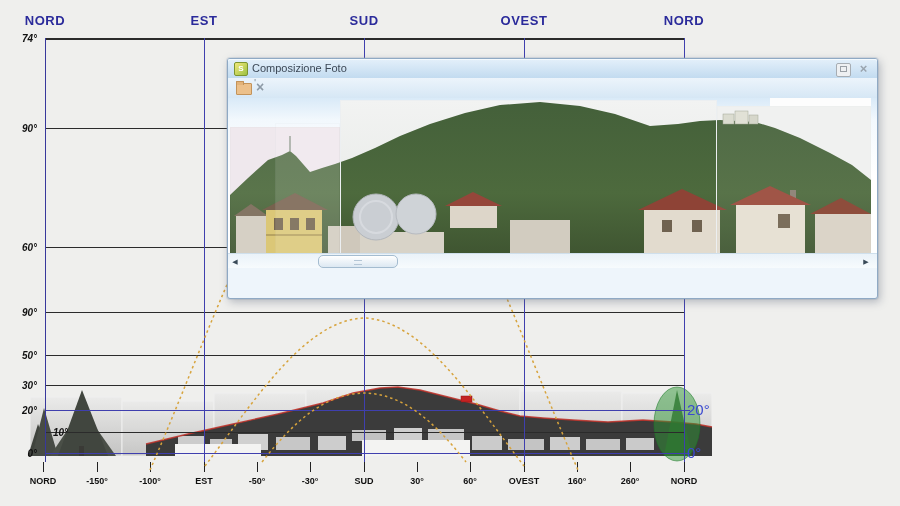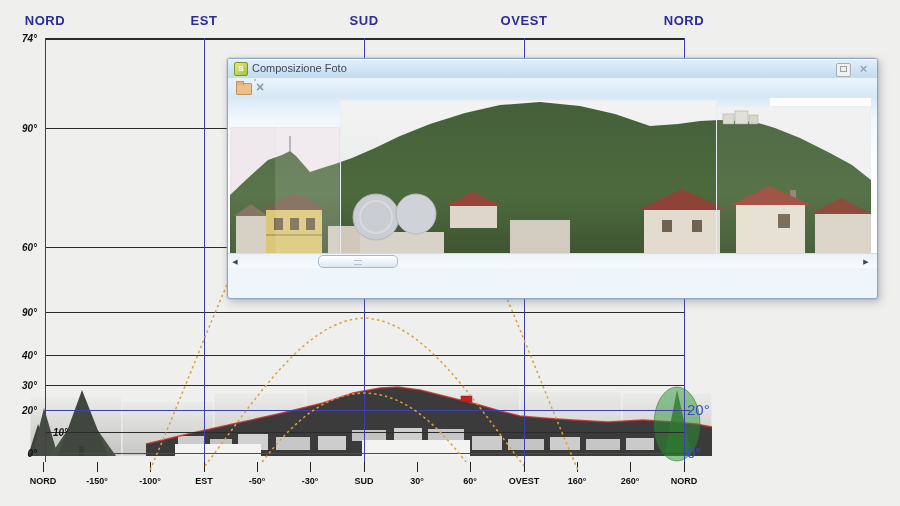--- a/index.html
+++ b/index.html
@@ -157,21 +157,21 @@
       <span style="left: 204px;">EST</span>
       <span style="left: 364px;">SUD</span>
       <span style="left: 524px;">OVEST</span>
       <span style="left: 684px;">NORD</span>
     </div>
   <div id="left-labels">
       <span style="top: 38px;">74°</span>
       <span style="top: 128px;">90°</span>
       <span style="top: 247px;">60°</span>
       <span style="top: 312px;">90°</span>
-      <span style="top: 355px;">40°</span>
+      <span style="top: 355px;">50°</span>
       <span style="top: 385px;">30°</span>
       <span style="top: 410px;">20°</span>
       <span style="top: 432px; margin-left: 31px;">10°</span>
       <span style="top: 453px;">0°</span>
     </div>
   <div id="right-labels">
       <span style="top: 410px;">20°</span>
       <span style="top: 453px;">0°</span>
     </div>
   <div id="bottom-labels">

